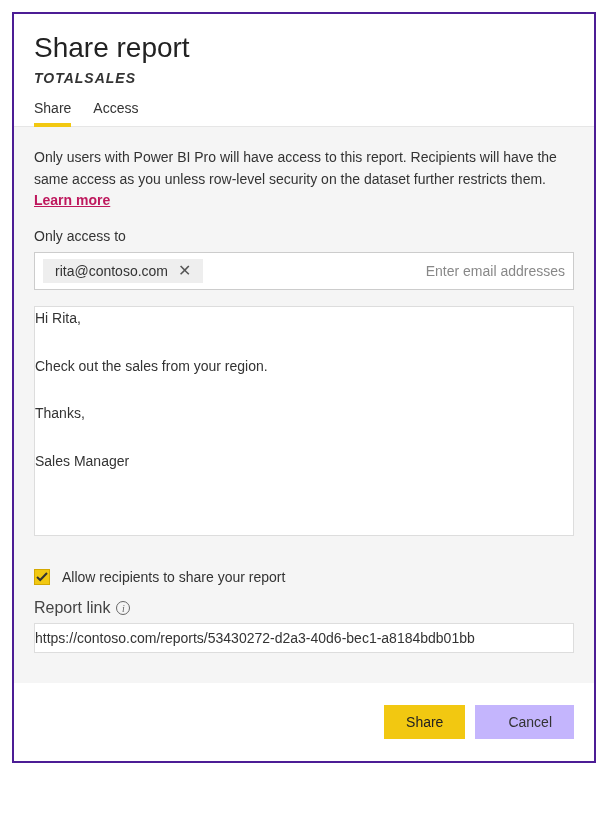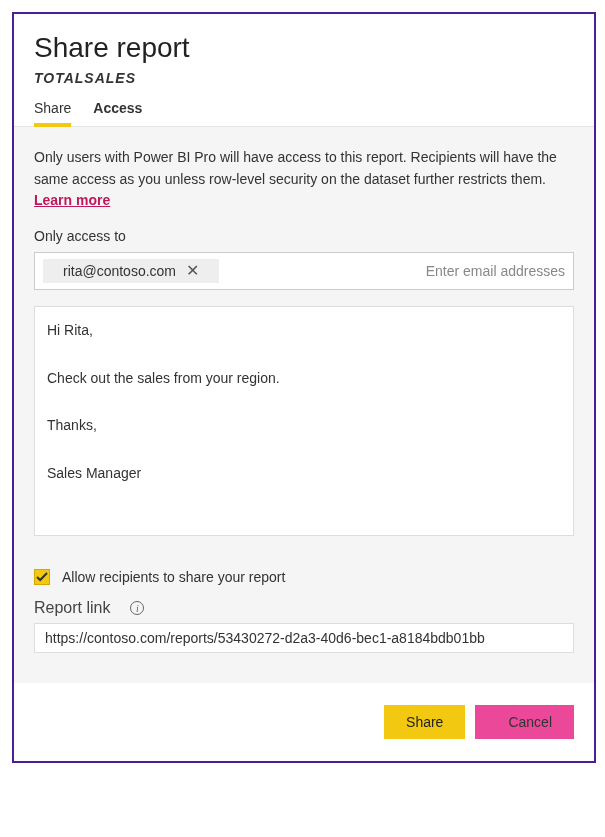--- a/index.html
+++ b/index.html
@@ -36,21 +36,20 @@
   gap: 22px;
   padding: 0 20px;
   border-bottom: 1px solid #e6e6e6;
 }
 .tab {
   font-size: 14px;
   padding-bottom: 10px;
   cursor: pointer;
   color: #333;
   position: relative;
-  font-weight: bold;
 }
 .tab.active {
   font-weight: 400;
 }
 .tab.active::after {
   content: "";
   position: absolute;
   left: 0; right: 0; bottom: -1px;
   height: 4px;
   background: #f2c811;
@@ -83,21 +82,21 @@
   align-items: center;
   padding: 6px 8px;
   gap: 8px;
   margin-bottom: 16px;
 }
 .email-chip {
   display: inline-flex;
   align-items: center;
   gap: 10px;
   background: #eee;
-  padding: 4px 20px;
+  padding: 4px 12px;
   font-size: 14px;
 }
 .chip-remove {
   cursor: pointer;
   font-size: 16px;
   color: #555;
   line-height: 1;
 }
 .email-input {
   border: none;
@@ -106,21 +105,20 @@
   flex: 1;
   color: #333;
   background: transparent;
   text-align: right;
 }
 .email-input::placeholder { color: #888; }
 .message-box {
   width: 100%;
   background: #fff;
   border: 1px solid #ddd;
-  padding: 12px;
   font-family: inherit;
   font-size: 14px;
   resize: none;
   height: 230px;
   line-height: 1.7;
   color: #333;
   outline: none;
   margin-bottom: 30px;
 }
 .check-row {
@@ -141,60 +139,60 @@
 }
 .checkbox svg { width: 12px; height: 12px; }
 .check-label { font-size: 14px; color: #333; }
 .link-label {
   font-size: 16px;
   color: #444;
   margin-top: 14px;
   margin-bottom: 6px;
   display: flex;
   align-items: center;
-  gap: 20px;
+  gap: 6px;
 }
 .info-icon {
   width: 14px; height: 14px;
   border: 1px solid #666;
   border-radius: 50%;
   display: inline-flex;
   align-items: center;
   justify-content: center;
   font-size: 10px;
   color: #666;
   font-style: italic;
   font-family: Georgia, serif;
   cursor: pointer;
 }
 .link-input {
   width: 100%;
   border: 1px solid #ddd;
   background: #fff;
-  padding: 6px 10px;
+  padding: 6px 0;
   font-size: 14px;
   color: #333;
   outline: none;
 }
 .footer-area {
   background: #fff;
   padding: 22px 20px;
   display: flex;
   justify-content: flex-end;
   gap: 10px;
 }
 .btn {
   padding: 9px 22px;
   font-size: 14px;
   border: none;
   cursor: pointer;
   font-family: inherit;
 }
 .btn-primary { background: #f2c811; color: #222; }
-.btn-secondary { background: #ec4899; color: #333; padding-left: 33px; }
+.btn-secondary { background: #c4b5fd; color: #333; padding-left: 33px; }
 </style>
 </head>
 <body>
 
 <div class="dialog">
 
   <div class="header-area">
     <div class="title">Share report</div>
     <div class="subtitle">TOTALSALES</div>
   </div>

